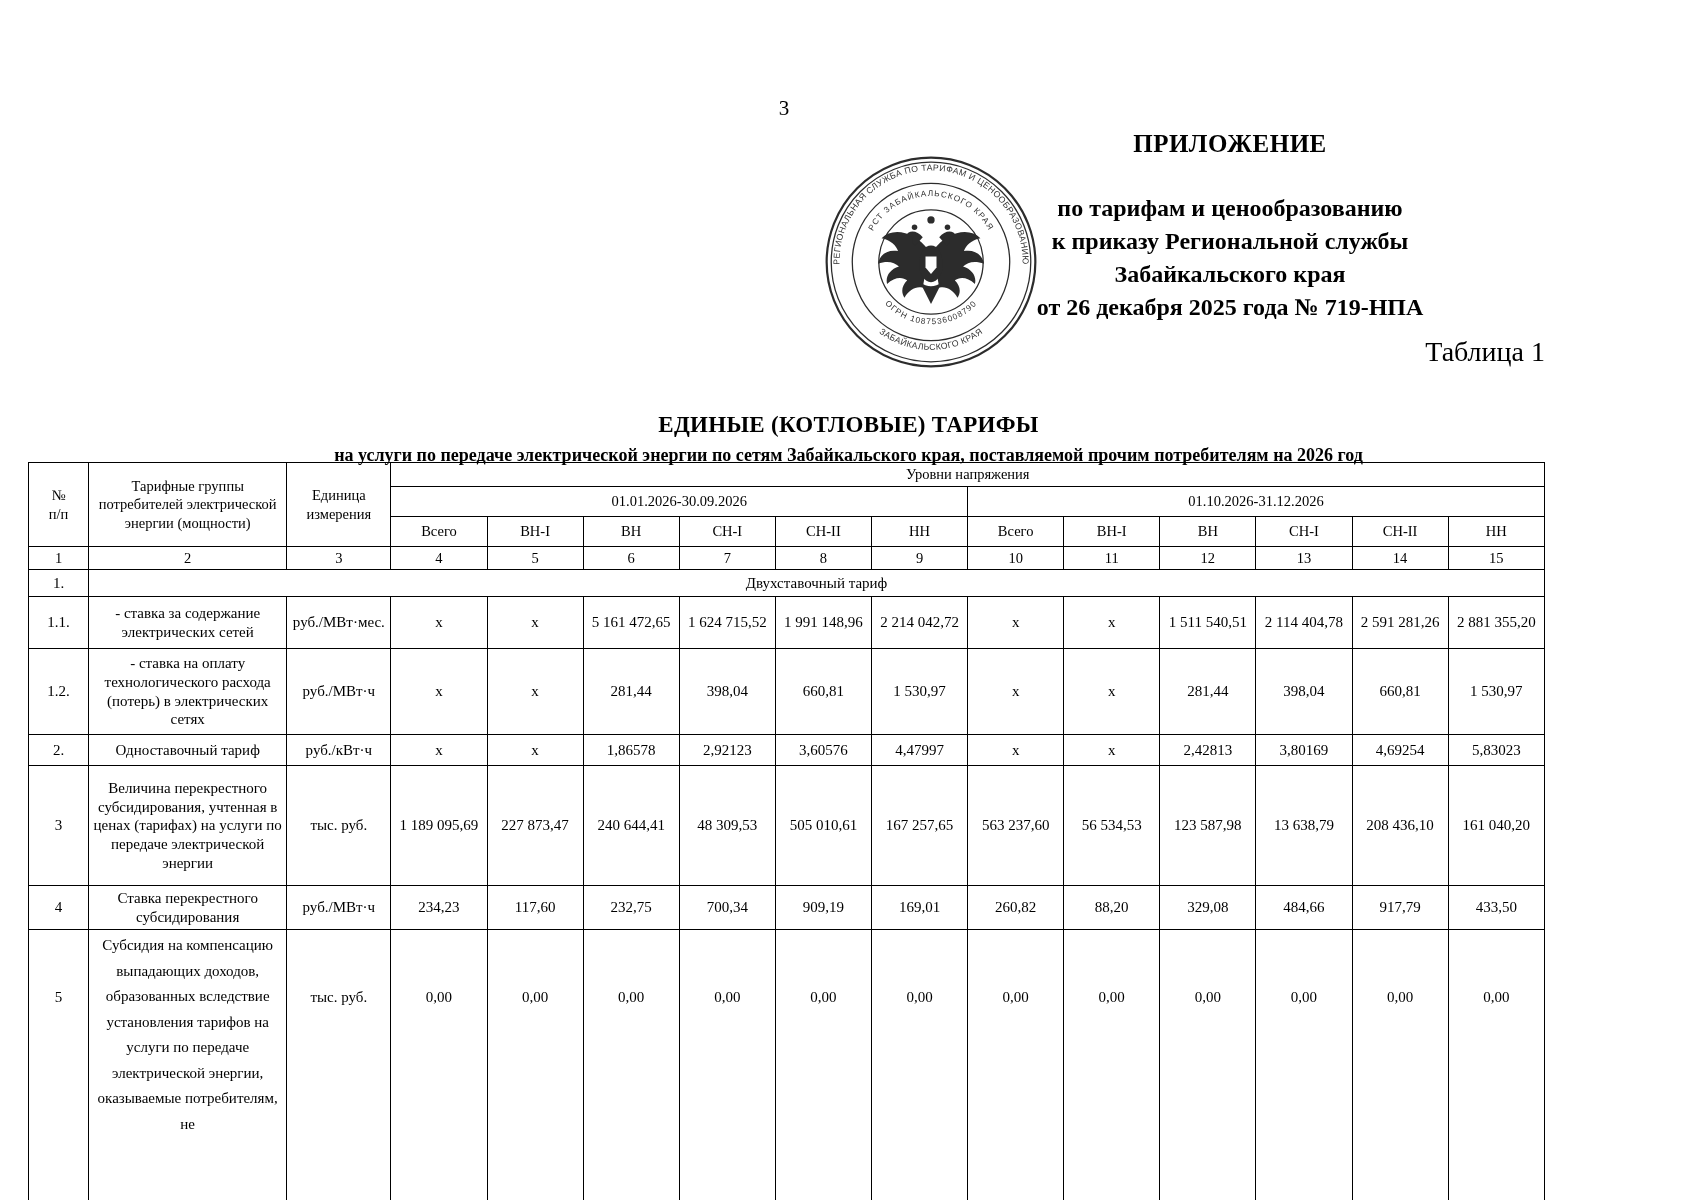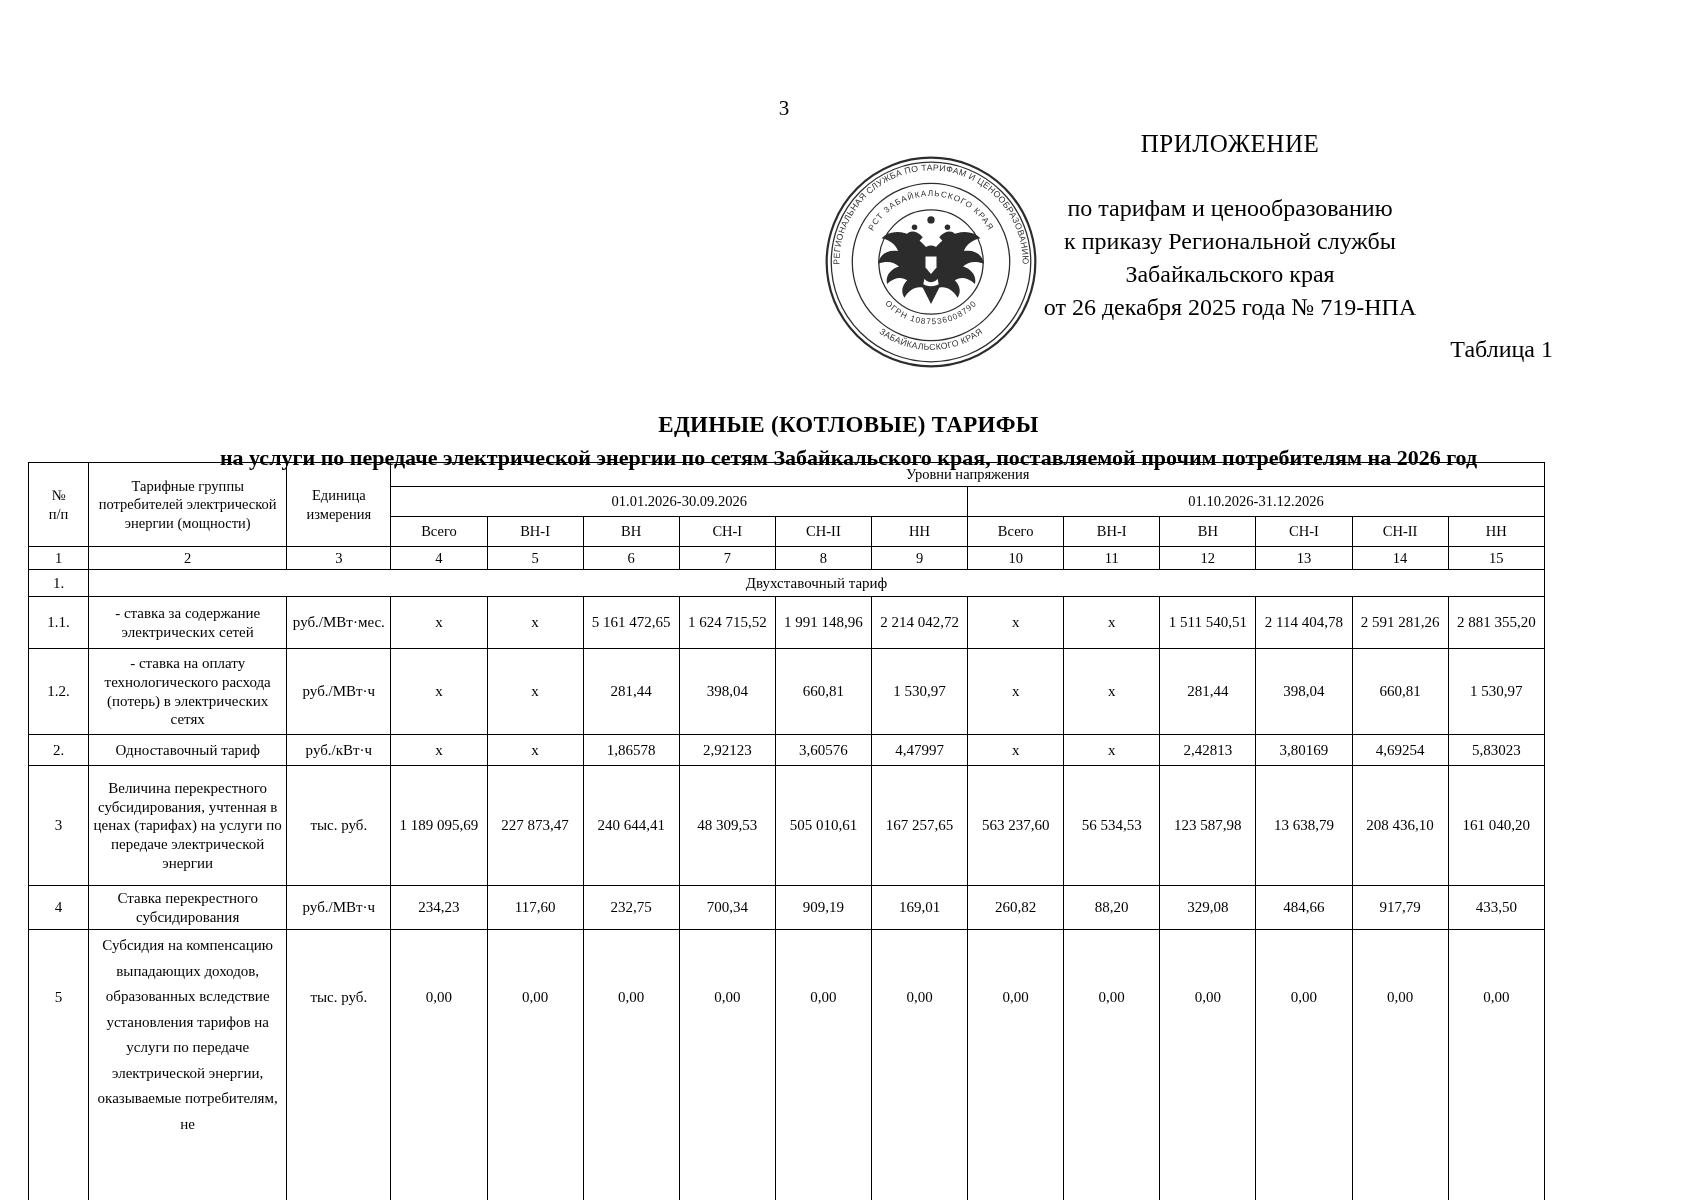--- a/index.html
+++ b/index.html
@@ -28,37 +28,38 @@
   .ring { fill: none; stroke: #1b1b1b; stroke-width: 1.4; }
   .ring-thick { stroke-width: 2.4; }
   .stamp-text { text-anchor: middle; fill: #1b1b1b; font-family: "Liberation Sans", "DejaVu Sans", sans-serif; }
   .stamp-outer { font-size: 9.5px; letter-spacing: 0.4px; }
   .stamp-mid { font-size: 9px; letter-spacing: 1.2px; }
   
   .header-text {
     position: absolute;
     left: 1005px; top: 130px; width: 450px;
     text-align: center;
+    font-weight: bold;
   }
   .appendix { font-size: 25px; margin-bottom: 34px; letter-spacing: 0.5px; }
   .order-line { font-size: 24px; line-height: 33px; }
   .table-label {
     position: absolute;
-    top: 336px; right: 144px;
-    font-size: 24px;
+    top: 336px; right: 152px;
+    font-size: 28px;
   }
   
   .doc-title {
     position: absolute;
     top: 400px; left: 0; width: 1697px;
     text-align: center;
     font-weight: bold;
   }
   .title-line1 { font-size: 23px; margin-bottom: 7px; letter-spacing: 0.3px; margin-top: 12px; }
-  .title-line2 { font-size: 22px; }
+  .title-line2 { font-size: 18px; }
   
   .tariff-table {
     position: absolute;
     top: 462px; left: 28px; width: 1517px;
     border-collapse: collapse;
     table-layout: fixed;
     font-size: 15px;
   }
   .tariff-table th, .tariff-table td {
     border: 1px solid #000;

